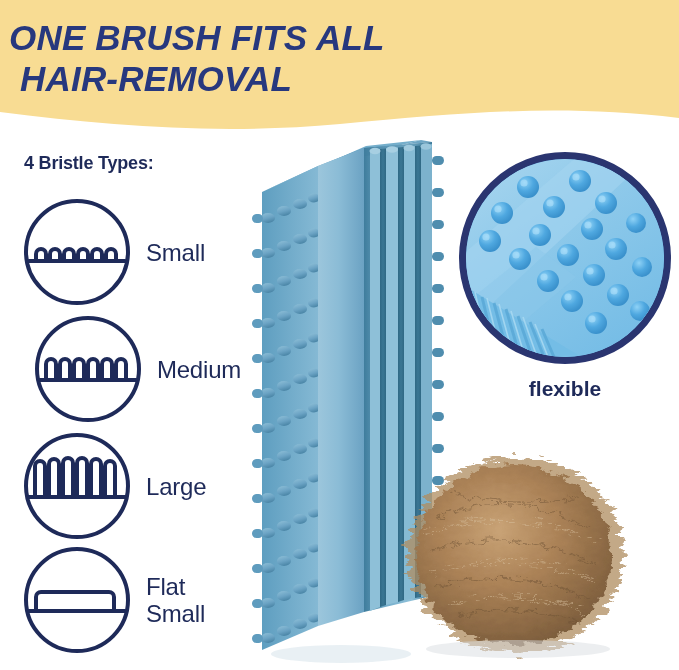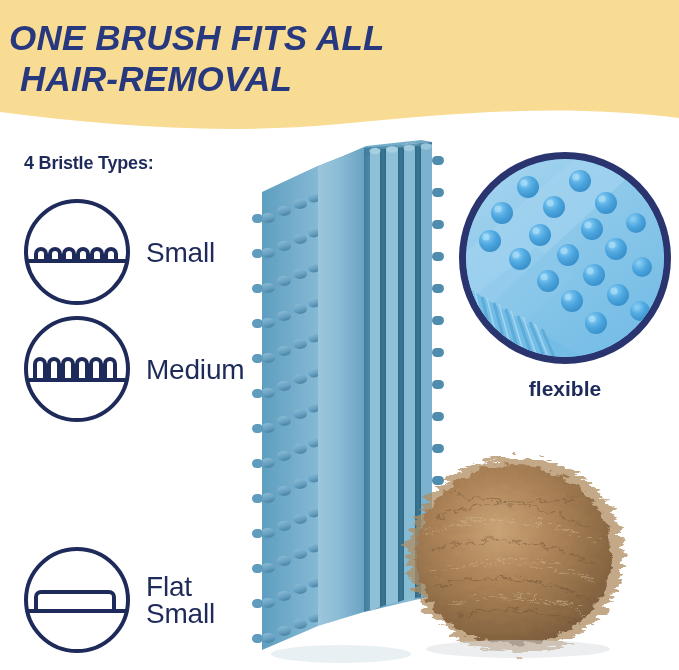--- a/index.html
+++ b/index.html
@@ -67,32 +67,32 @@
 
   .bristle-row {
     position: absolute;
     left: 22px;
     width: 230px;
     height: 112px;
     display: flex;
     align-items: center;
   }
   .bristle-row.r0 { top: 48px; }
-  .bristle-row.r1 { top: 165px; }
+  .bristle-row.r1 { top: 165px; justify-content: center; }
   .bristle-row.r2 { top: 282px; }
   .bristle-row.r3 { top: 396px; }
 
   .bristle-icon {
     width: 110px;
     height: 110px;
     flex: 0 0 110px;
   }
   .bristle-label {
     margin-left: 14px;
-    font-size: 28px;
+    font-size: 24px;
     font-weight: 500;
     color: #1e2a59;
     line-height: 27px;
     letter-spacing: -0.2px;
   }
 
   
   .brush-wrap {
     position: absolute;
     left: 246px;
@@ -477,20 +477,35 @@
         <path d="M 41 64 L 41 50 A 5 5 0 0 1 51 50 L 51 64"></path>
         <path d="M 55 64 L 55 50 A 5 5 0 0 1 65 50 L 65 64"></path>
         <path d="M 69 64 L 69 50 A 5 5 0 0 1 79 50 L 79 64"></path>
         <path d="M 83 64 L 83 50 A 5 5 0 0 1 93 50 L 93 64"></path>
       </g>
       <line x1="7" y1="66" x2="103" y2="66" stroke="#1e2a59" stroke-width="4" stroke-linecap="round"></line>
     </svg>
     <div class="bristle-label">Medium</div>
   </div>
 
+  <div class="bristle-row r2">
+    <svg class="bristle-icon" viewBox="0 0 110 110">
+      <circle cx="55" cy="55" r="51" fill="none" stroke="#1e2a59" stroke-width="4"></circle>
+      <g fill="none" stroke="#1e2a59" stroke-width="4" stroke-linecap="round">
+        <path d="M 13 64 L 13 35 A 5 5 0 0 1 23 35 L 23 64"></path>
+        <path d="M 27 64 L 27 33 A 5 5 0 0 1 37 33 L 37 64"></path>
+        <path d="M 41 64 L 41 32 A 5 5 0 0 1 51 32 L 51 64"></path>
+        <path d="M 55 64 L 55 32 A 5 5 0 0 1 65 32 L 65 64"></path>
+        <path d="M 69 64 L 69 33 A 5 5 0 0 1 79 33 L 79 64"></path>
+        <path d="M 83 64 L 83 35 A 5 5 0 0 1 93 35 L 93 64"></path>
+      </g>
+      <line x1="7" y1="66" x2="103" y2="66" stroke="#1e2a59" stroke-width="4" stroke-linecap="round"></line>
+    </svg>
+    <div class="bristle-label">Large</div>
+  </div>
 
   <div class="bristle-row r3">
     <svg class="bristle-icon" viewBox="0 0 110 110">
       <circle cx="55" cy="55" r="51" fill="none" stroke="#1e2a59" stroke-width="4"></circle>
       <path d="M 14 64 L 14 52 A 5 5 0 0 1 19 47 L 87 47 A 5 5 0 0 1 92 52 L 92 64" fill="none" stroke="#1e2a59" stroke-width="4" stroke-linejoin="round"></path>
       <line x1="7" y1="66" x2="103" y2="66" stroke="#1e2a59" stroke-width="4" stroke-linecap="round"></line>
     </svg>
     <div class="bristle-label">
       <span>Flat</span><br>
       <span>Small</span>

